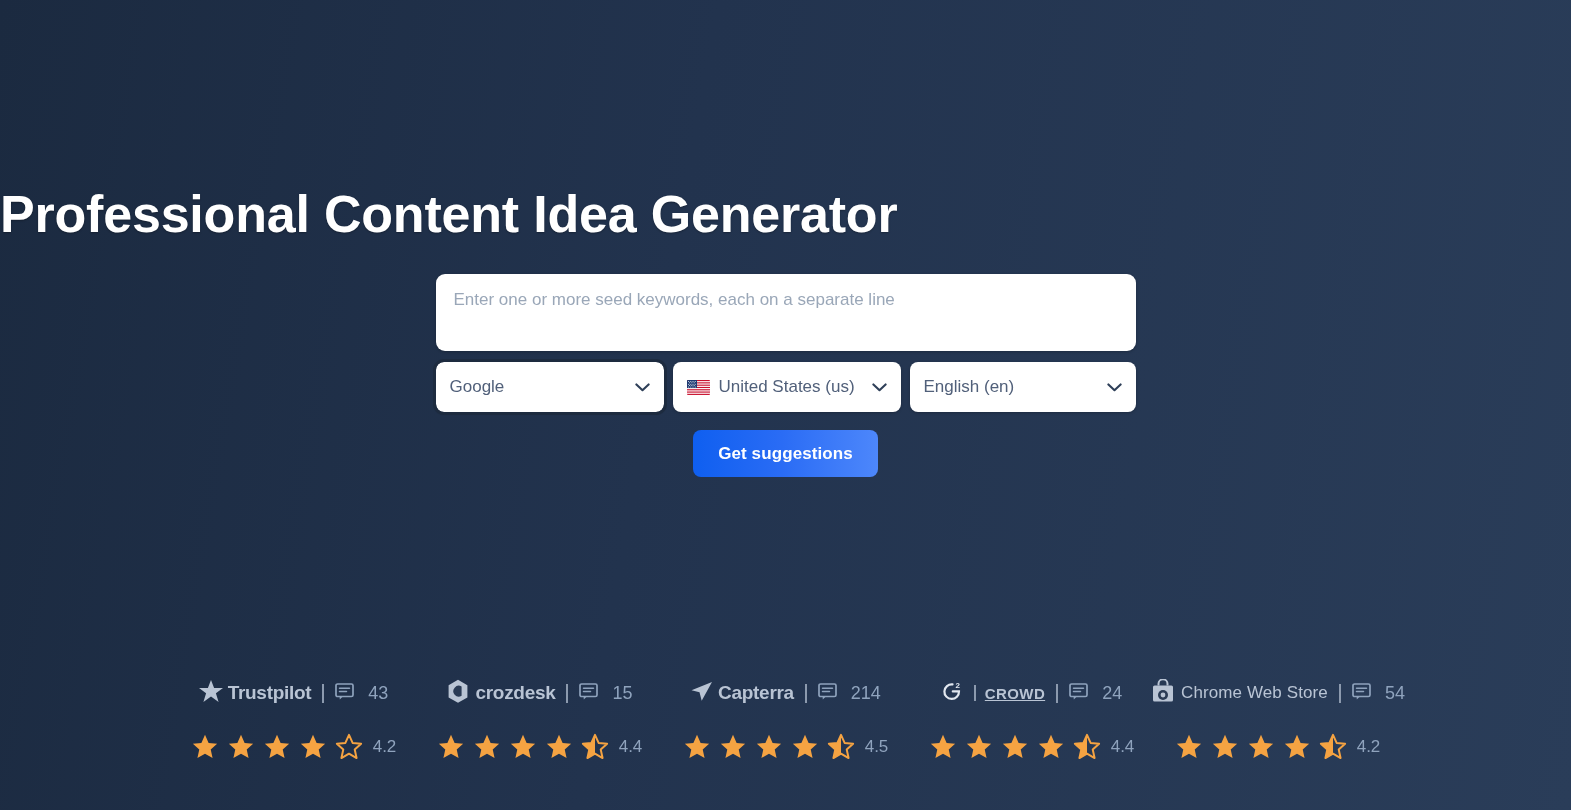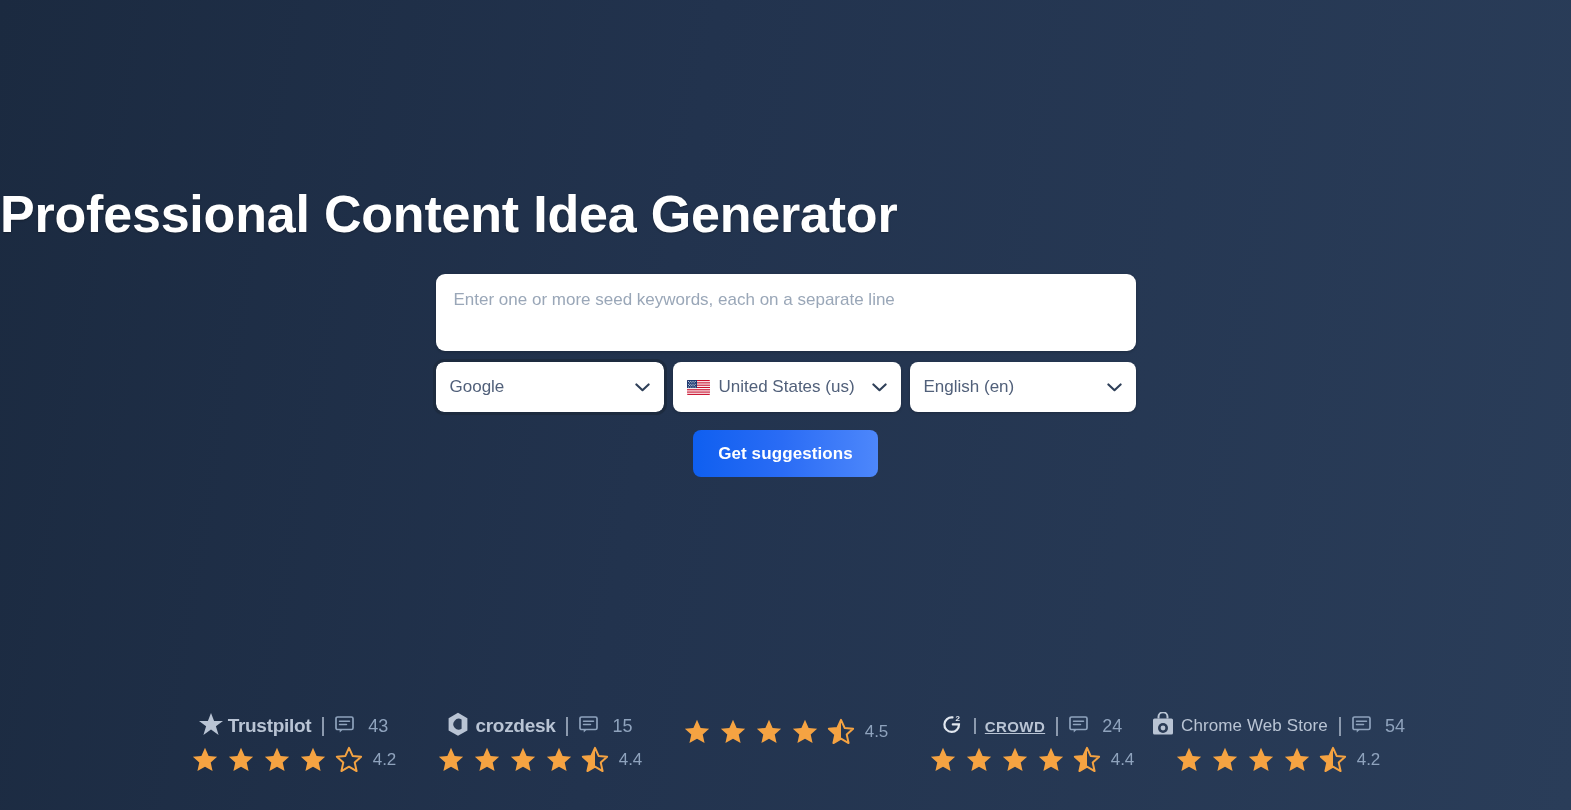--- a/index.html
+++ b/index.html
@@ -147,21 +147,21 @@
     font-size: 17px;
     font-weight: 700;
     cursor: pointer;
     letter-spacing: 0.1px;
   }
 
   
   .badges {
     position: absolute;
     left: 0;
-    top: 712px;
+    top: 679px;
     width: 1571px;
     display: flex;
     justify-content: center;
     gap: 0;
   }
 
   .badge {
     width: 246px;
     display: flex;
     flex-direction: column;
@@ -207,21 +207,21 @@
     gap: 14px;
   }
 
   .reviews-count {
     font-size: 18px;
     color: #8fa3bd;
     font-weight: 400;
   }
 
   .badge-stars {
-    margin-top: 6px;
+    margin-top: 26px;
     display: flex;
     align-items: center;
     gap: 8px;
   }
 
   .star { width: 28px; height: 28px; display: block; flex: 0 0 auto; }
 
   .rating-num {
     font-size: 17px;
     color: #8fa3bd;
@@ -397,20 +397,41 @@
                 </clipPath>
               </defs>
               <path d="M12 1.6l3.1 6.9 7.3.7-5.5 5 1.6 7.3L12 17.7 5.5 21.5l1.6-7.3-5.5-5 7.3-.7z" fill="none" stroke="#f5a342" stroke-width="1.7" stroke-linejoin="round"></path>
               <path d="M12 1.6l3.1 6.9 7.3.7-5.5 5 1.6 7.3L12 17.7 5.5 21.5l1.6-7.3-5.5-5 7.3-.7z" fill="#f5a342" clip-path="url(#chalf1)"></path>
             </svg></span>
         <span class="rating-num">4.4</span>
       </div>
     </div>
 
     <div class="badge">
+      <div class="badge-top">
+        <div class="logo-area">
+          <span class="logo-mark">
+            <svg width="23" height="23" viewBox="0 0 23 23">
+                <path d="M22 2L1.5 10.2l8 2.1 2.2 8.4z" fill="#b9c4d4"></path>
+              </svg>
+          </span>
+          <span class="logo-text">Capterra</span>
+        </div>
+        <span class="vdiv"></span>
+        <div class="reviews">
+          <span>
+            <svg width="19" height="17" viewBox="0 0 19 17">
+                <rect x="1" y="1" width="17" height="12.5" rx="1.6" stroke="#8fa3bd" stroke-width="1.7" fill="none"></rect>
+                <path d="M4.5 5.2h10M4.5 8.6h7" stroke="#8fa3bd" stroke-width="1.5" stroke-linecap="round"></path>
+                <path d="M4.6 13.5l.2 3 3-3z" fill="#8fa3bd"></path>
+              </svg>
+          </span>
+          <span class="reviews-count">214</span>
+        </div>
+      </div>
       <div class="badge-stars">
         <span class="star"><svg width="28" height="28" viewBox="0 0 24 24">
               <path d="M12 1.6l3.1 6.9 7.3.7-5.5 5 1.6 7.3L12 17.7 5.5 21.5l1.6-7.3-5.5-5 7.3-.7z" fill="#f5a342"></path>
             </svg></span>
         <span class="star"><svg width="28" height="28" viewBox="0 0 24 24">
               <path d="M12 1.6l3.1 6.9 7.3.7-5.5 5 1.6 7.3L12 17.7 5.5 21.5l1.6-7.3-5.5-5 7.3-.7z" fill="#f5a342"></path>
             </svg></span>
         <span class="star"><svg width="28" height="28" viewBox="0 0 24 24">
               <path d="M12 1.6l3.1 6.9 7.3.7-5.5 5 1.6 7.3L12 17.7 5.5 21.5l1.6-7.3-5.5-5 7.3-.7z" fill="#f5a342"></path>
             </svg></span>

